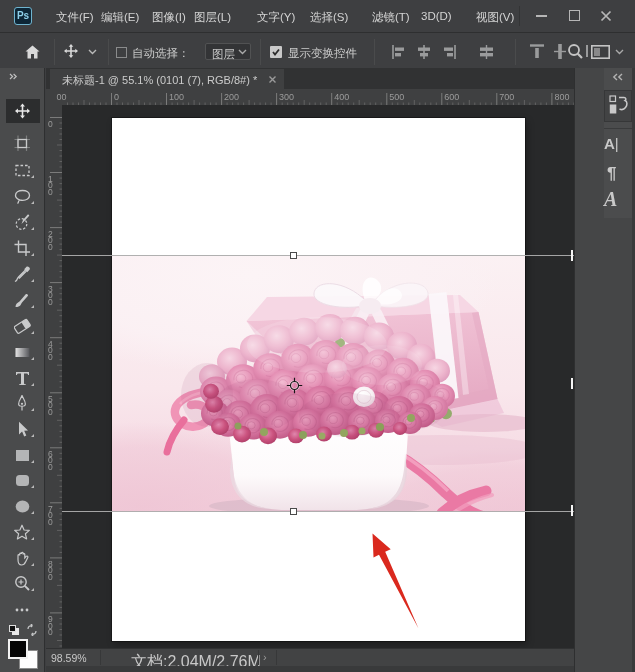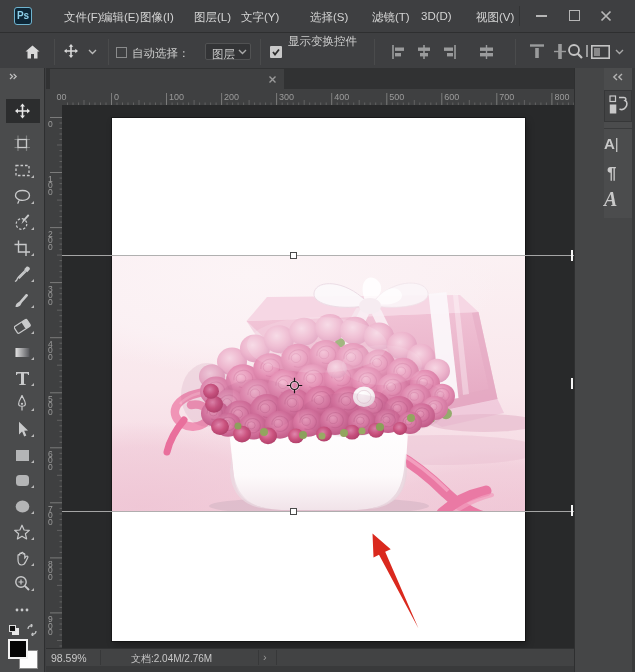--- a/index.html
+++ b/index.html
@@ -6,25 +6,25 @@
 .abs{position:absolute}
 .menutext{position:absolute;top:9.5px;font-size:11.5px;color:#d4d4d4;white-space:nowrap}
 .opt-div{position:absolute;top:39px;width:1px;height:26px;background:#353637;border-right:1px solid #4a4b4c}
 .optxt{position:absolute;font-size:11.5px;color:#ccc;white-space:nowrap}
 svg{display:block}
 </style></head><body>
 <div id="app">
 
 <div class="abs" style="left:0;top:0;width:635px;height:33px;background:#3e3f41;border-bottom:1px solid #2e2f30"></div>
 <div class="abs" style="left:14px;top:7px;width:18px;height:18px;background:#0d2636;border:1px solid #6fb4cf;border-radius:3px;color:#8ed0ea;font-size:10px;font-weight:bold;text-align:center;line-height:16px">Ps</div>
-<div class="menutext" style="left:64px">文件(F)</div>
+<div class="menutext" style="left:56px">文件(F)</div>
 <div class="menutext" style="left:101px">编辑(E)</div>
-<div class="menutext" style="left:140px">图像(I)</div>
+<div class="menutext" style="left:152px">图像(I)</div>
 <div class="menutext" style="left:194px">图层(L)</div>
-<div class="menutext" style="left:241px">文字(Y)</div>
+<div class="menutext" style="left:257px">文字(Y)</div>
 <div class="menutext" style="left:310px">选择(S)</div>
 <div class="menutext" style="left:372px">滤镜(T)</div>
 <div class="menutext" style="left:421px">3D(D)</div>
 <div class="menutext" style="left:476px">视图(V)</div>
 <div class="abs" style="left:519px;top:6px;width:1px;height:20px;background:#333435"></div>
 <div class="abs" style="left:536px;top:15px;width:11px;height:2px;background:#b6b6b6"></div>
 <div class="abs" style="left:569px;top:10px;width:11px;height:11px;border:1.5px solid #b6b6b6"></div>
 <svg class="abs" style="left:600px;top:10px" width="12" height="12" viewBox="0 0 12 12">
       <path d="M1.5,1.5 L10.5,10.5 M10.5,1.5 L1.5,10.5" stroke="#b6b6b6" stroke-width="1.7"></path>
     </svg>
@@ -46,21 +46,21 @@
 <div class="abs" style="left:205px;top:43px;width:46px;height:17px;background:#333436;border:1px solid #515253;border-radius:2px"></div>
 <div class="optxt" style="left:212px;top:47px;color:#c6c6c6">图层</div>
 <svg class="abs" style="left:238px;top:49px" width="9" height="6" viewBox="0 0 9 6">
       <path d="M1,1 L4.5,4.5 L8,1" stroke="#a9a9a9" stroke-width="1.4" fill="none"></path>
     </svg>
 <div class="opt-div" style="left:260px"></div>
 <div class="abs" style="left:270px;top:46px;width:12px;height:12px;background:#c9c9c9;border-radius:1px"></div>
 <svg class="abs" style="left:271px;top:47px" width="10" height="10" viewBox="0 0 10 10">
       <path d="M2,5 L4,7.5 L8,2.5" stroke="#2b2b2b" stroke-width="1.8" fill="none"></path>
     </svg>
-<div class="optxt" style="left:288px;top:34px">显示变换控件</div>
+<div class="optxt" style="left:288px;top:46px">显示变换控件</div>
 <div class="opt-div" style="left:374px"></div>
 <svg class="abs" style="left:392px;top:45px" width="14" height="14" viewBox="0 0 14 14">
       <path d="M1,0 V14" stroke="#9a9b9c" stroke-width="1.6"></path>
       <rect x="3" y="2.5" width="9" height="3.4" fill="#9a9b9c"></rect>
       <rect x="3" y="8" width="6" height="3.4" fill="#9a9b9c"></rect>
     </svg>
 <svg class="abs" style="left:417px;top:45px" width="14" height="14" viewBox="0 0 14 14">
       <path d="M7,0 V14" stroke="#9a9b9c" stroke-width="1.6"></path>
       <rect x="1" y="2.5" width="12" height="3.4" fill="#9a9b9c"></rect>
       <rect x="3" y="8" width="8" height="3.4" fill="#9a9b9c"></rect>
@@ -230,20 +230,21 @@
 <div class="abs" style="left:31px;top:408px;width:0;height:0;border-left:3px solid transparent;border-bottom:3px solid #b9b9b9"></div>
 <div class="abs" style="left:31px;top:434px;width:0;height:0;border-left:3px solid transparent;border-bottom:3px solid #b9b9b9"></div>
 <div class="abs" style="left:31px;top:460px;width:0;height:0;border-left:3px solid transparent;border-bottom:3px solid #b9b9b9"></div>
 <div class="abs" style="left:31px;top:485px;width:0;height:0;border-left:3px solid transparent;border-bottom:3px solid #b9b9b9"></div>
 <div class="abs" style="left:31px;top:511px;width:0;height:0;border-left:3px solid transparent;border-bottom:3px solid #b9b9b9"></div>
 <div class="abs" style="left:31px;top:537px;width:0;height:0;border-left:3px solid transparent;border-bottom:3px solid #b9b9b9"></div>
 <div class="abs" style="left:31px;top:563px;width:0;height:0;border-left:3px solid transparent;border-bottom:3px solid #b9b9b9"></div>
 <div class="abs" style="left:31px;top:588px;width:0;height:0;border-left:3px solid transparent;border-bottom:3px solid #b9b9b9"></div>
 <div class="abs" style="left:46px;top:68px;width:528px;height:21px;background:#313233"></div>
 <div class="abs" style="left:50px;top:69px;width:234px;height:20px;background:#3f4041"></div>
+<div class="abs" style="left:62px;top:73px;font-size:11px;color:#cbcbcb;white-space:nowrap">未标题-1 @ 55.1% (0101 (7),  RGB/8#) *</div>
 <svg class="abs" style="left:268px;top:75px" width="9" height="9" viewBox="0 0 9 9">
       <path d="M1.5,1.5 L7.5,7.5 M7.5,1.5 L1.5,7.5" stroke="#9a9a9a" stroke-width="1.4"></path>
     </svg>
 <div class="abs" style="left:46px;top:89px;width:528px;height:16px;background:#3f4041"></div>
 <svg class="abs" style="left:46px;top:89px" width="528" height="16" viewBox="0 0 528 16">
       <path d="M21.5,13.5 V16" stroke="#6a6a6a" stroke-width="0.8"></path>
       <path d="M27.0,13.5 V16" stroke="#6a6a6a" stroke-width="0.8"></path>
       <path d="M32.5,13.5 V16" stroke="#6a6a6a" stroke-width="0.8"></path>
       <path d="M38.0,11.0 V16" stroke="#6a6a6a" stroke-width="0.8"></path>
       <path d="M43.5,13.5 V16" stroke="#6a6a6a" stroke-width="0.8"></path>
@@ -741,21 +742,21 @@
 <circle cx="8.5" cy="8.5" r="4" stroke="#161616" stroke-width="1.2" fill="none"></circle>
 <path d="M8.5,0.8 V4.2 M8.5,12.8 V16.2 M0.8,8.5 H4.2 M12.8,8.5 H16.2" stroke="#161616" stroke-width="1.2"></path>
 </svg>
 <svg class="abs" style="left:300px;top:420px" width="70" height="110" viewBox="0 0 70 110">
 <polygon points="10.5,8.5 28.7,24.2 23.2,26.8 56.5,103.5 17.0,29.8 11.5,32.5" fill="#da291e"></polygon>
 </svg>
     </div>
 <div class="abs" style="left:46px;top:648px;width:528px;height:18px;background:#424344;border-top:1px solid #303132"></div>
 <div class="abs" style="left:51px;top:652px;font-size:10.5px;color:#c8c8c8">98.59%</div>
 <div class="abs" style="left:100px;top:650px;width:1px;height:15px;background:#373839"></div>
-<div class="abs" style="left:131px;top:652px;font-size:10px;color:#c8c8c8">文档:2.04M/2.76M</div>
+<div class="abs" style="left:131px;top:652px;font-size:16px;color:#c8c8c8">文档:2.04M/2.76M</div>
 <div class="abs" style="left:263px;top:651px;font-size:11px;color:#9a9a9a">›</div>
 <div class="abs" style="left:258px;top:650px;width:1px;height:15px;background:#373839"></div>
 <div class="abs" style="left:276px;top:650px;width:1px;height:15px;background:#373839"></div>
 <div class="abs" style="left:46px;top:666px;width:528px;height:6px;background:#393a3b"></div>
 <div class="abs" style="left:574px;top:68px;width:61px;height:604px;background:#454647;border-left:1px solid #2e2f30"></div>
 <div class="abs" style="left:604px;top:68px;width:28px;height:150px;background:#4b4c4d"></div>
 <div class="abs" style="left:632px;top:68px;width:3px;height:604px;background:#393a3b"></div>
 <svg class="abs" style="left:612px;top:73px" width="12" height="8" viewBox="0 0 12 8">
       <path d="M5,1 L1.8,4 L5,7 M10,1 L6.8,4 L10,7" stroke="#b2b2b2" stroke-width="1.4" fill="none"></path>
     </svg>

